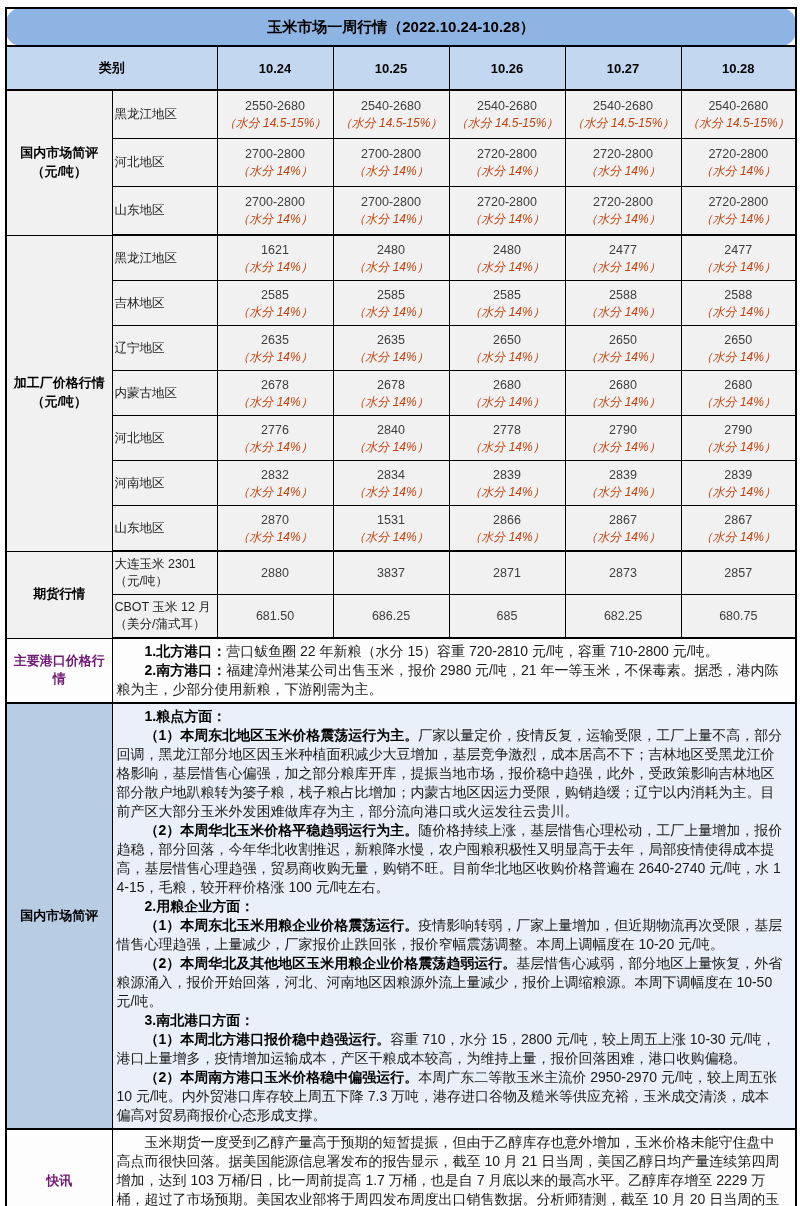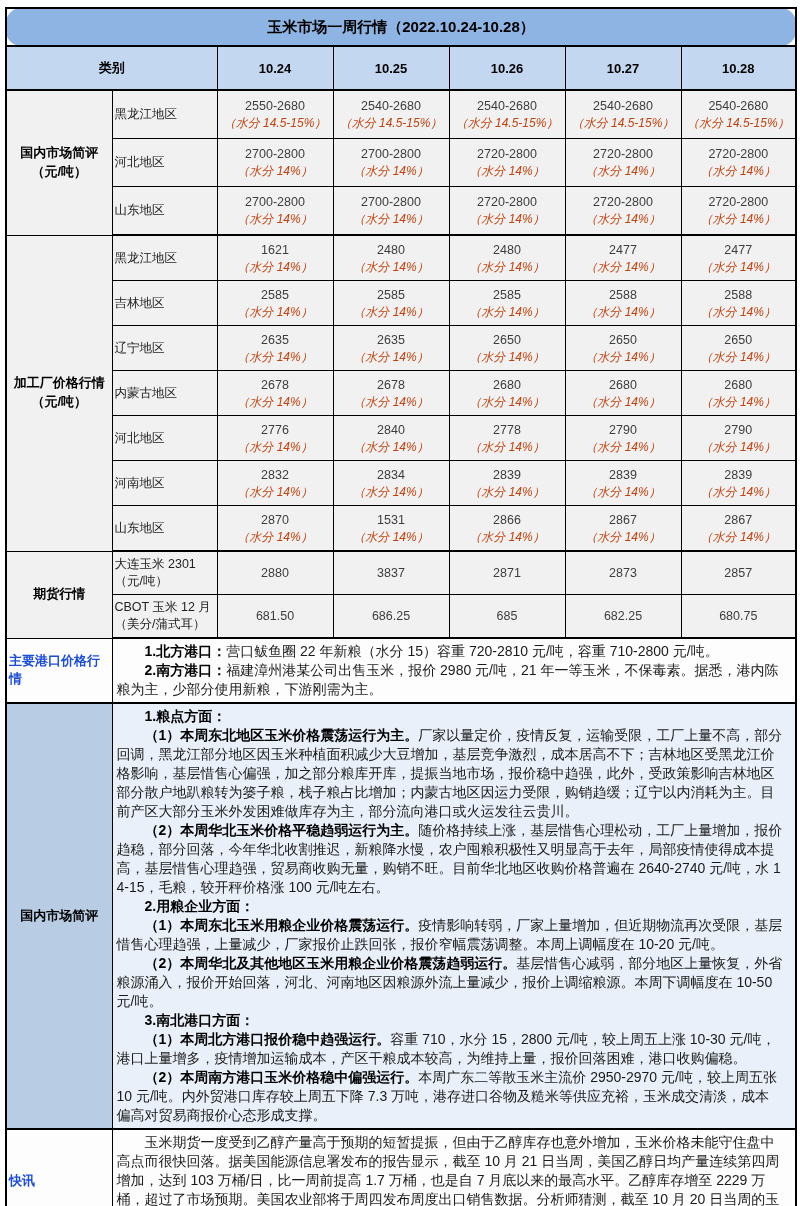--- a/index.html
+++ b/index.html
@@ -17,21 +17,21 @@
   td.val{background:#F1F1F1;text-align:center;padding:2px;}
   td.val .num{font-size:12.5px;color:#3d3d3d;line-height:17px;}
   td.val .note{font-size:12px;color:#c2410c;line-height:16px;font-style:italic;}
   tr.region-purchase td{height:43px;}
   tr.processing-price td{height:40px;}
   tr.futures td{height:38px;}
   tr.sec-end td{border-bottom-width:2px;}
   
   td.text-cell{background:#FDFDFD;font-size:14px;line-height:19px;color:#1a1a1a;padding:3px 12px 3px 4px;vertical-align:middle;margin-left:24px;}
   td.white{background:#FDFDFD;}
-  td.label-plain{background:#FDFDFD;font-weight:bold;font-size:13px;color:#1d4ed8;padding:2px;}
+  td.label-plain{background:#FDFDFD;font-weight:bold;font-size:13px;text-align:center;color:#701a75;padding:2px;}
   tr.ports-row td{border-bottom-width:2px;}
   tr.review-row td{border-bottom-width:2px;}
   tr.news-row td{border-bottom-width:2px;}
   td.review-label{background:#B8CCE4;}
   td.review-content{background:#E9F0F9;}
   .para{margin:0;text-indent:2em;}
   .para b{color:#000;}
 </style>
 </head>
 <body>

